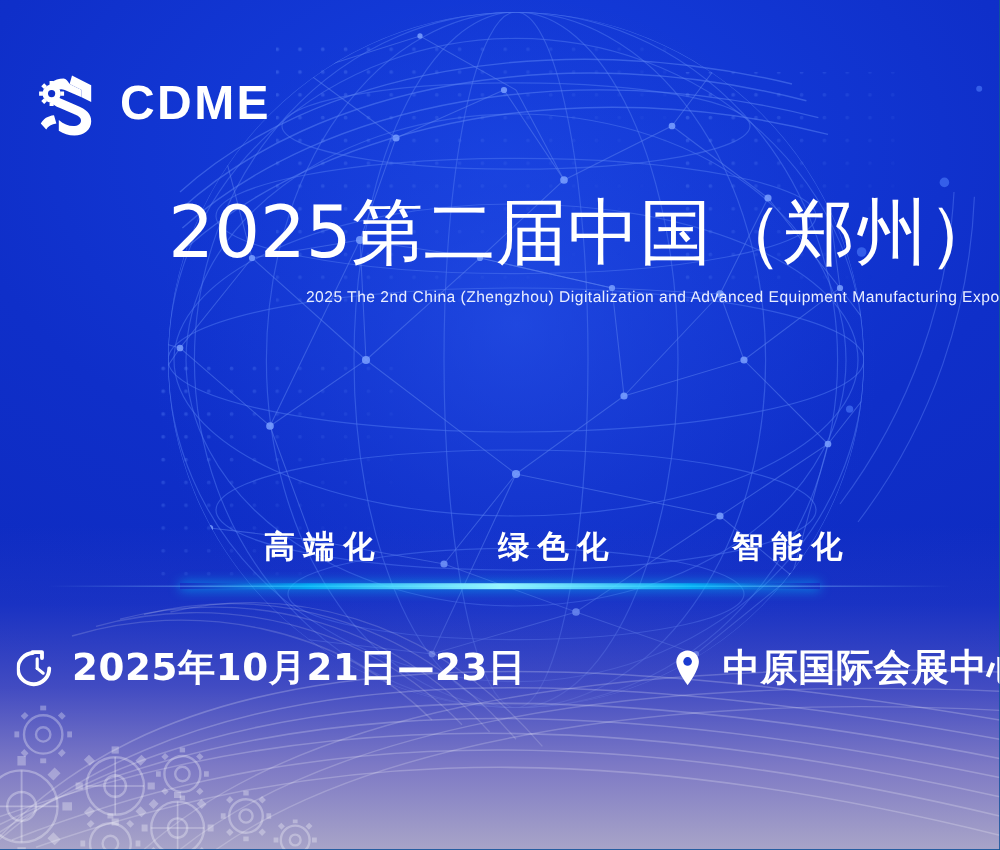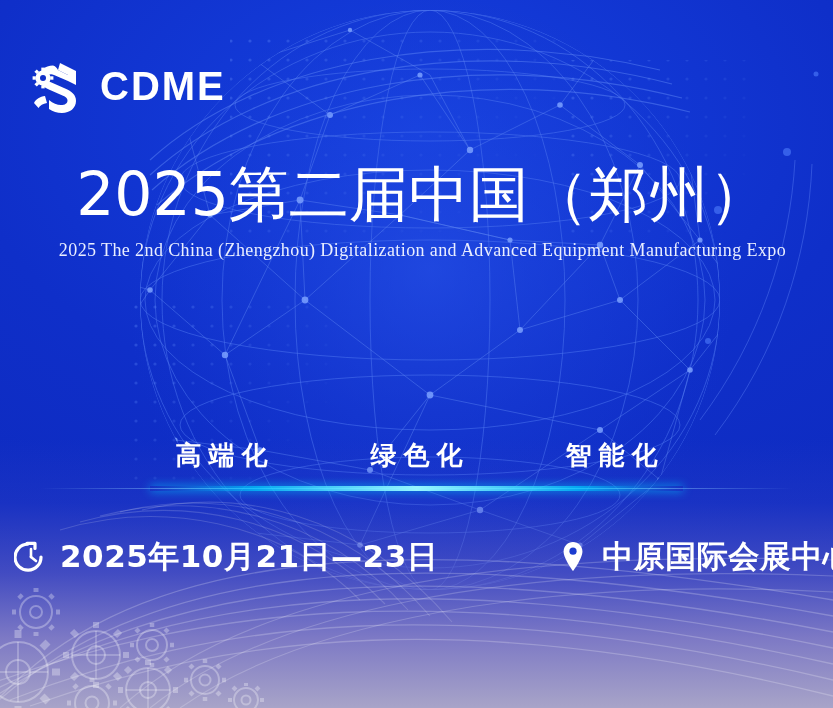--- a/index.html
+++ b/index.html
@@ -49,21 +49,21 @@
     font-size:40px;
     font-weight:bold;
     letter-spacing:2px;
     line-height:1;
     font-family:"Liberation Sans", sans-serif;
   }
 
   
   .headline {
     position:absolute; left:12px; right:0; top:160px;
-    text-align:center; z-index:6;
+    text-align:right; z-index:6;
   }
   .title-main {
     color:#ffffff;
     font-size:60px;
     line-height:1.16;
     font-weight:500;
     letter-spacing:0px;
     white-space:nowrap;
     font-family:"DejaVu Sans","Liberation Sans",sans-serif;
   }
@@ -73,36 +73,36 @@
     line-height:1.18;
     font-weight:600;
     letter-spacing:0px;
     white-space:nowrap;
     margin-top:4px;
     text-shadow:0 2px 10px rgba(0,0,0,0.18);
     font-family:"DejaVu Sans","Liberation Sans",sans-serif;
   }
   .title-en {
     color:#e9eeff;
-    font-size:18px;
+    font-size:13px;
     letter-spacing:0.4px;
     margin-top:10px;
     white-space:nowrap;
-    font-family:Liberation Serif, serif;
+    font-family:Liberation Sans, sans-serif;
   }
 
   
   .keywords {
     position:absolute; left:0; right:0; top:438px;
     display:flex; justify-content:center; gap:0;
     z-index:6;
   }
   .keyword {
     width:195px;
-    text-align:center;
+    text-align:right;
     color:#ffffff;
     font-size:26px;
     font-weight:bold;
     letter-spacing:7px;
     text-indent:7px;
     font-family:"DejaVu Sans","Liberation Sans",sans-serif;
   }
 
   
   .divider {

